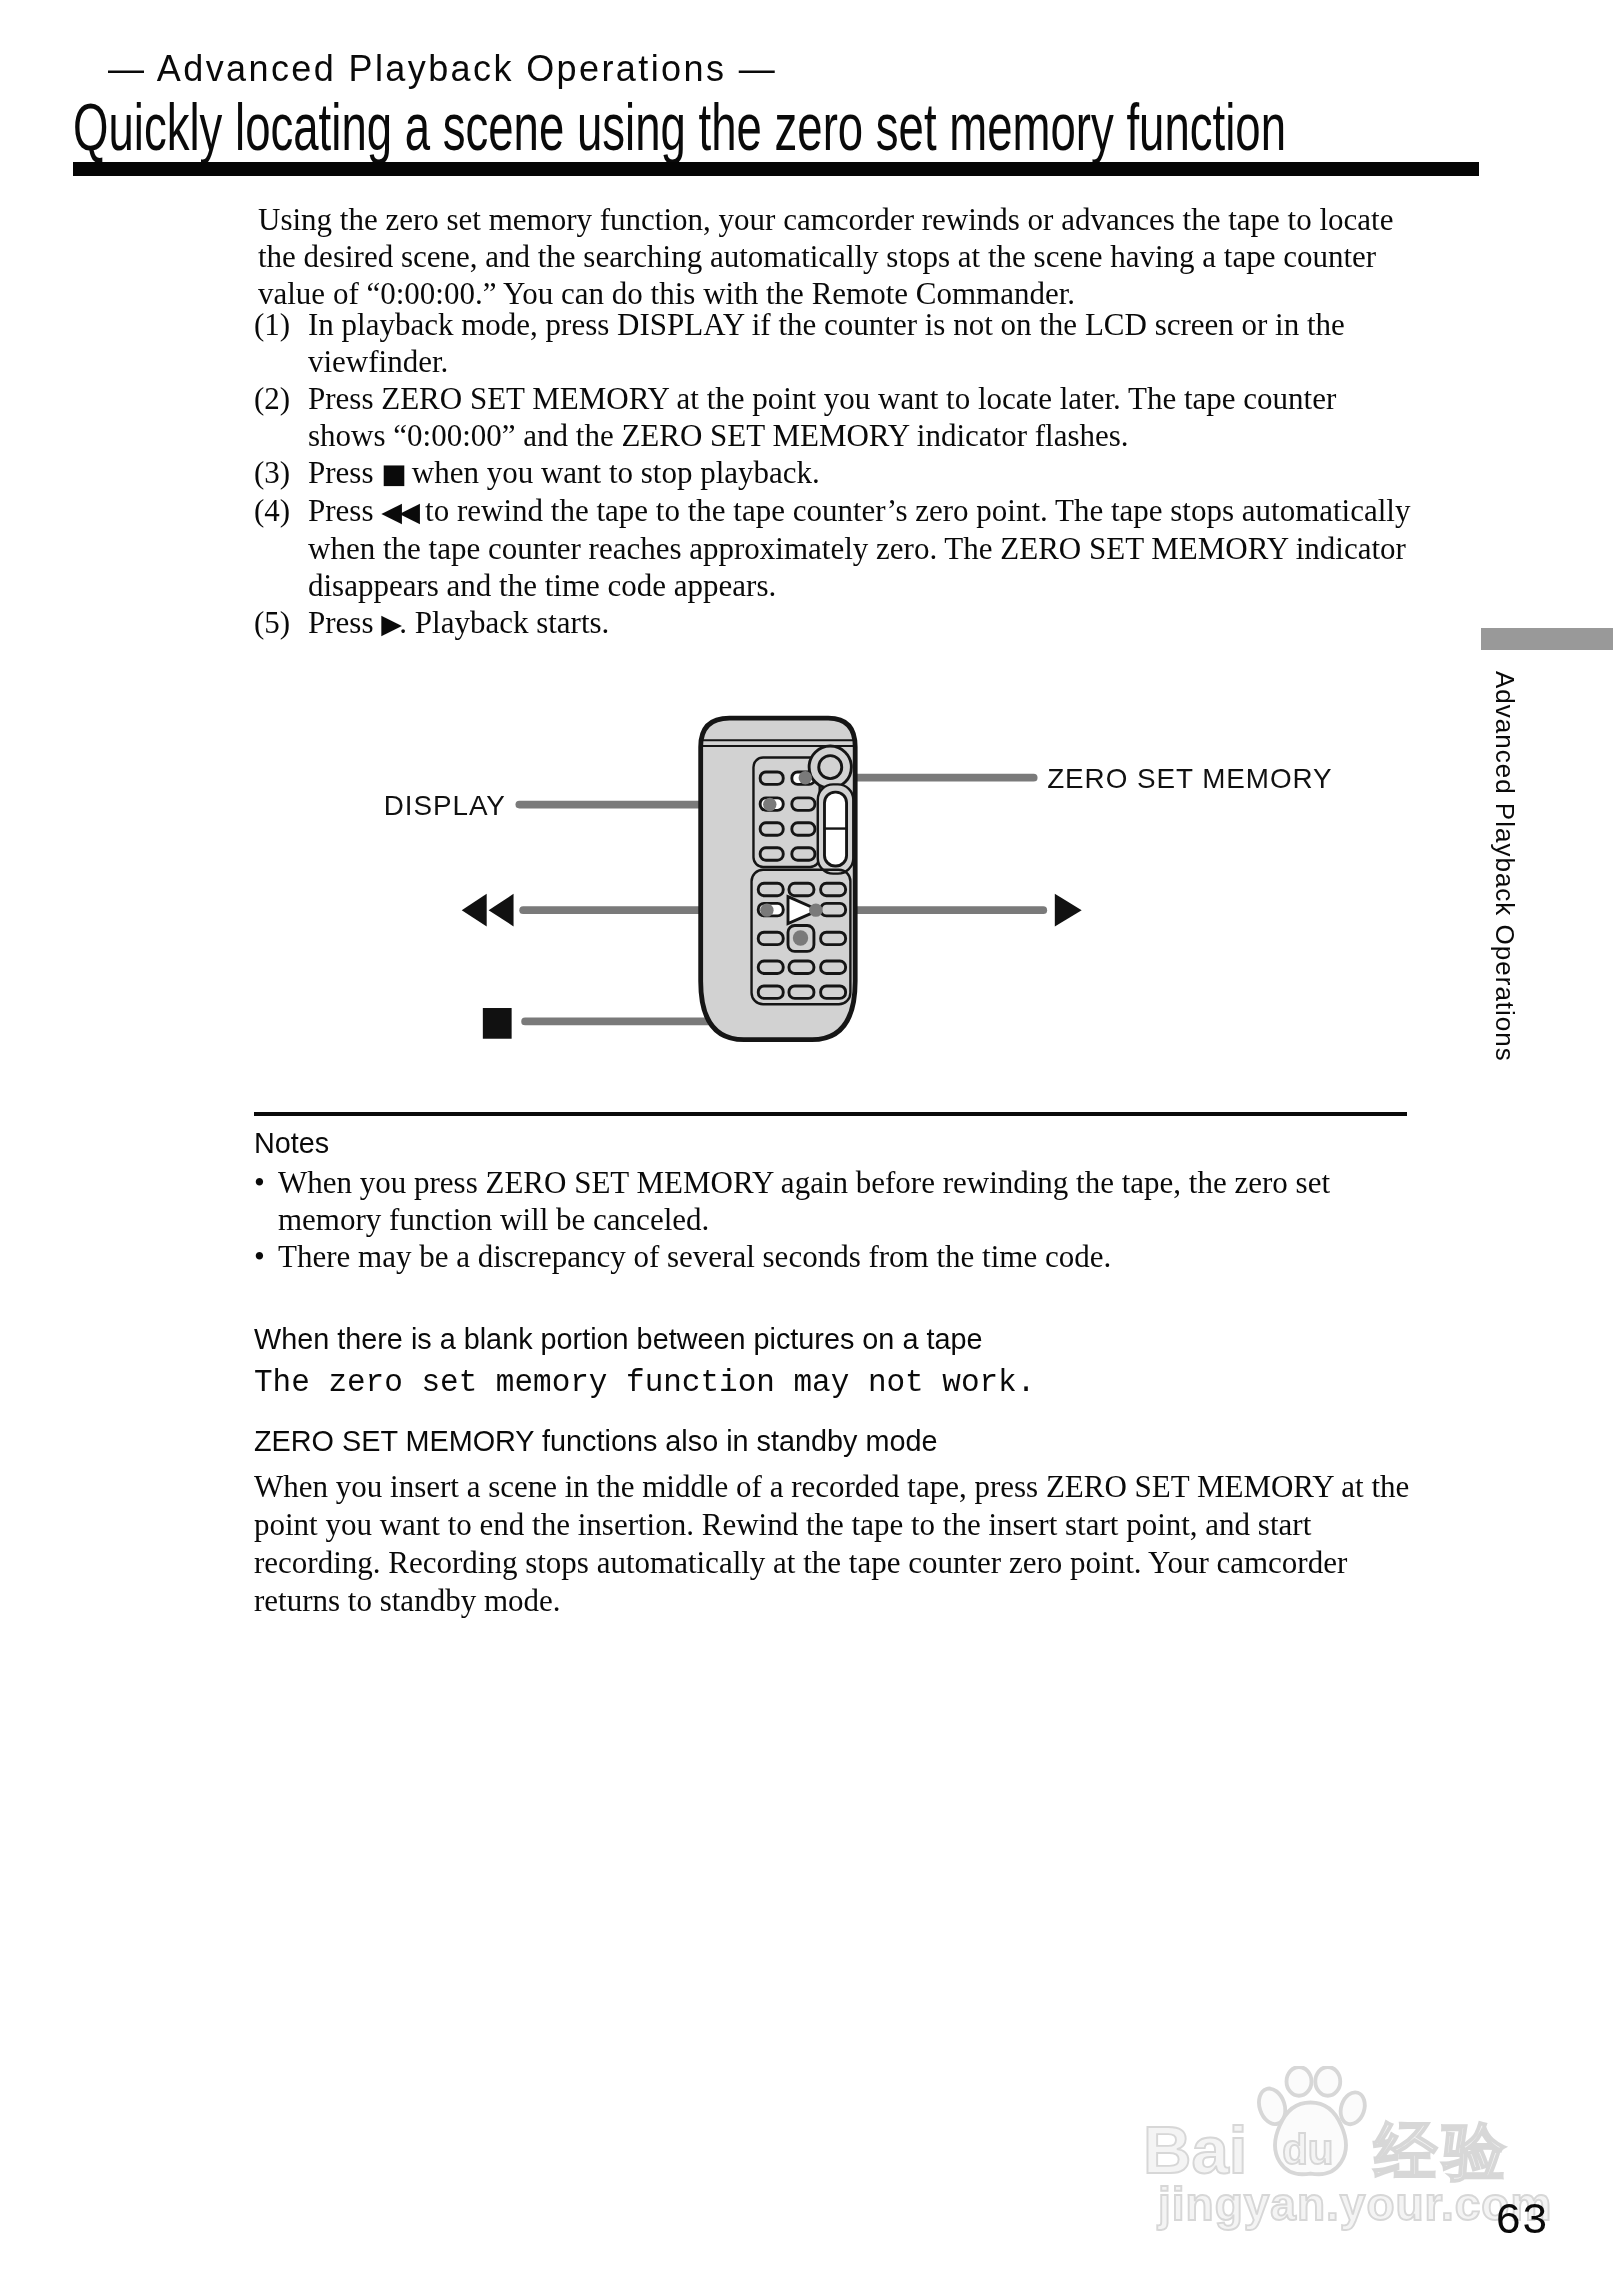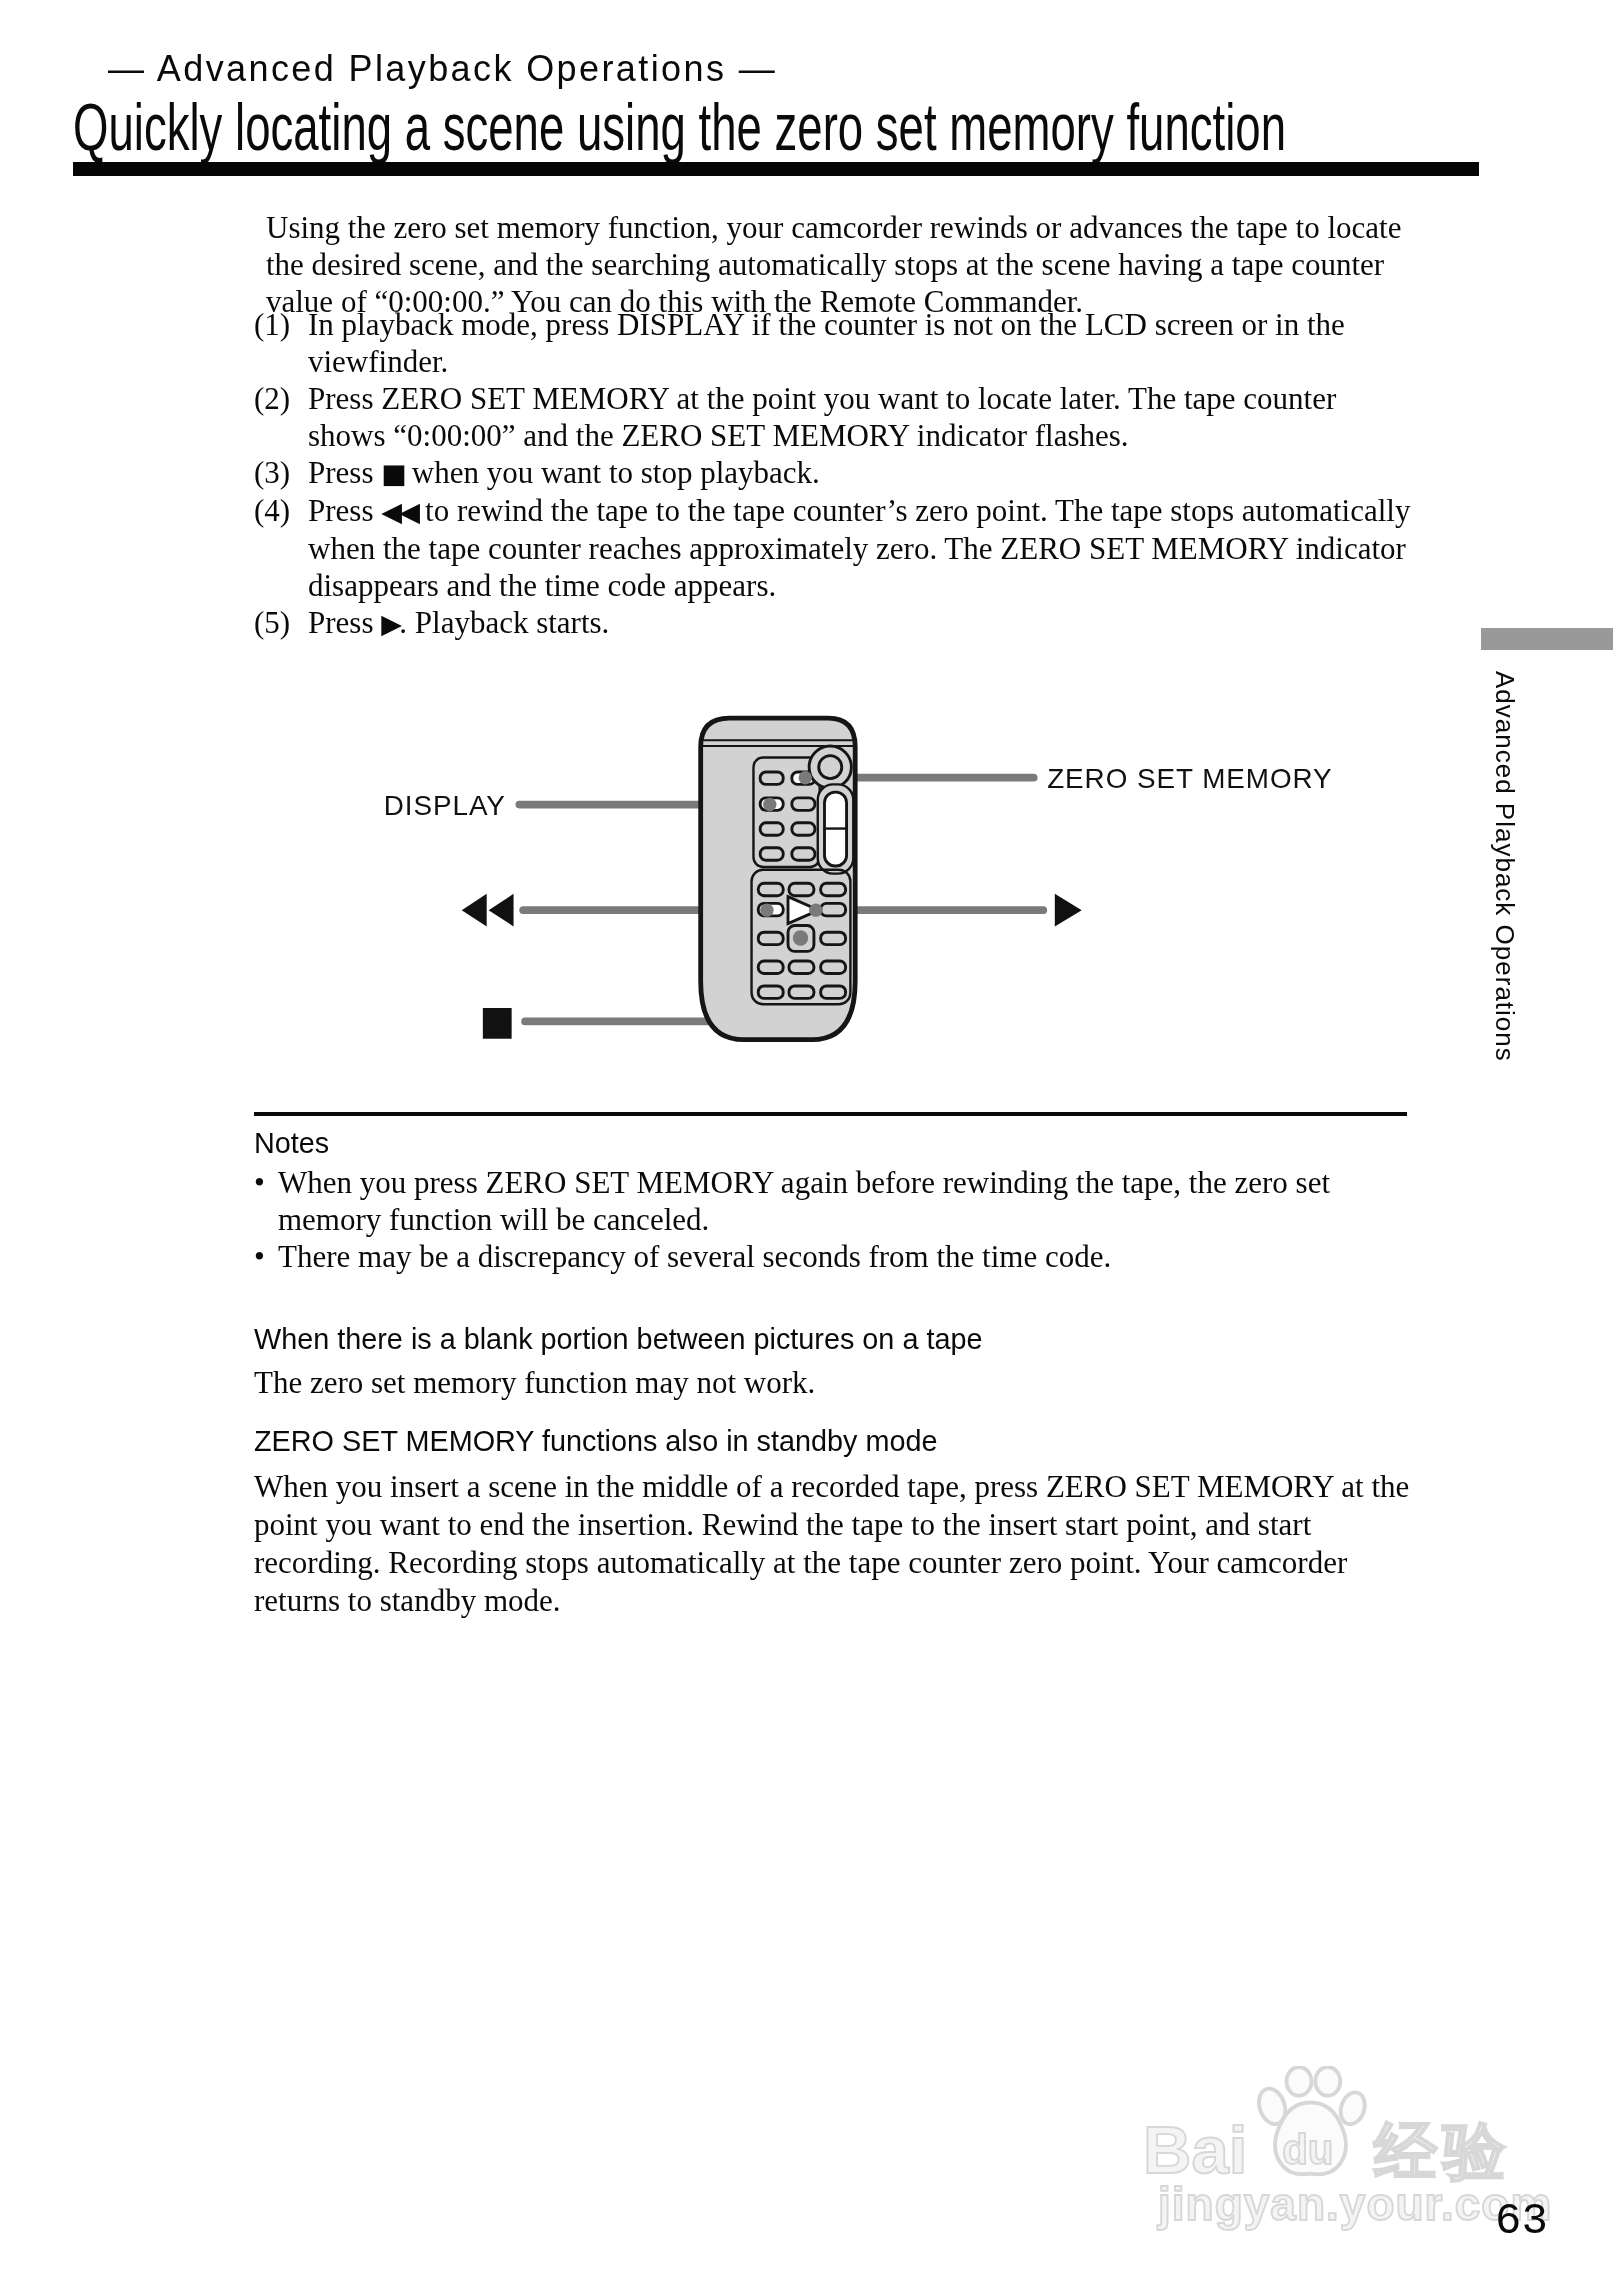--- a/index.html
+++ b/index.html
@@ -57,21 +57,21 @@
 </style>
 </head>
 <body>
 
 <div id="page">
 
   <div class="abs" id="section-label">— Advanced Playback Operations —</div>
   <h1 class="abs" id="page-title" style="margin:0;font-weight:normal;">Quickly locating a scene using the zero set memory function</h1>
   <div class="abs" id="title-rule"></div>
 
-  <p class="abs" id="intro" style="margin:12px;">Using the zero set memory function, your camcorder rewinds or advances the tape to locate the desired scene, and the searching automatically stops at the scene having a tape counter value of “0:00:00.” You can do this with the Remote Commander.</p>
+  <p class="abs" id="intro" style="margin:4px;">Using the zero set memory function, your camcorder rewinds or advances the tape to locate the desired scene, and the searching automatically stops at the scene having a tape counter value of “0:00:00.” You can do this with the Remote Commander.</p>
 
   <div class="abs" id="steps">
     <div class="step">
       <span class="step-num">(1)</span><span>In playback mode, press DISPLAY if the counter is not on the LCD screen or in the viewfinder.</span>
     </div>
     <div class="step">
       <span class="step-num">(2)</span><span>Press ZERO SET MEMORY at the point you want to locate later. The tape counter shows “0:00:00” and the ZERO SET MEMORY indicator flashes.</span>
     </div>
     <div class="step">
       <span class="step-num">(3)</span><span>Press </span><span class="sym">■</span><span> when you want to stop playback.</span>
@@ -164,21 +164,21 @@
   <div class="abs" id="notes-list">
     <div class="note">
       <span class="bullet">•</span><span>When you press ZERO SET MEMORY again before rewinding the tape, the zero set memory function will be canceled.</span>
     </div>
     <div class="note">
       <span class="bullet">•</span><span>There may be a discrepancy of several seconds from the time code.</span>
     </div>
   </div>
 
   <div class="abs sans-head" id="sec1-head">When there is a blank portion between pictures on a tape</div>
-  <p class="abs" id="sec1-body" style="margin:0;">The zero set memory function may not work.</p>
+  <p class="abs" id="sec1-body" style="margin:0;font-family:Liberation Mono, monospace;">The zero set memory function may not work.</p>
   <div class="abs sans-head" id="sec2-head">ZERO SET MEMORY functions also in standby mode</div>
   <p class="abs" id="sec2-body" style="margin:0;">When you insert a scene in the middle of a recorded tape, press ZERO SET MEMORY at the point you want to end the insertion. Rewind the tape to the insert start point, and start recording. Recording stops automatically at the tape counter zero point. Your camcorder returns to standby mode.</p>
 
   <div class="abs" id="side-bar-rect"></div>
   <div class="abs" id="side-vtext">Advanced Playback Operations</div>
 
   <div class="abs" id="wm-row1">
     <span class="wm" id="wm-bai">Bai</span>
     <span id="wm-paw">
       <svg width="119" height="121" viewBox="0 0 124 126">

